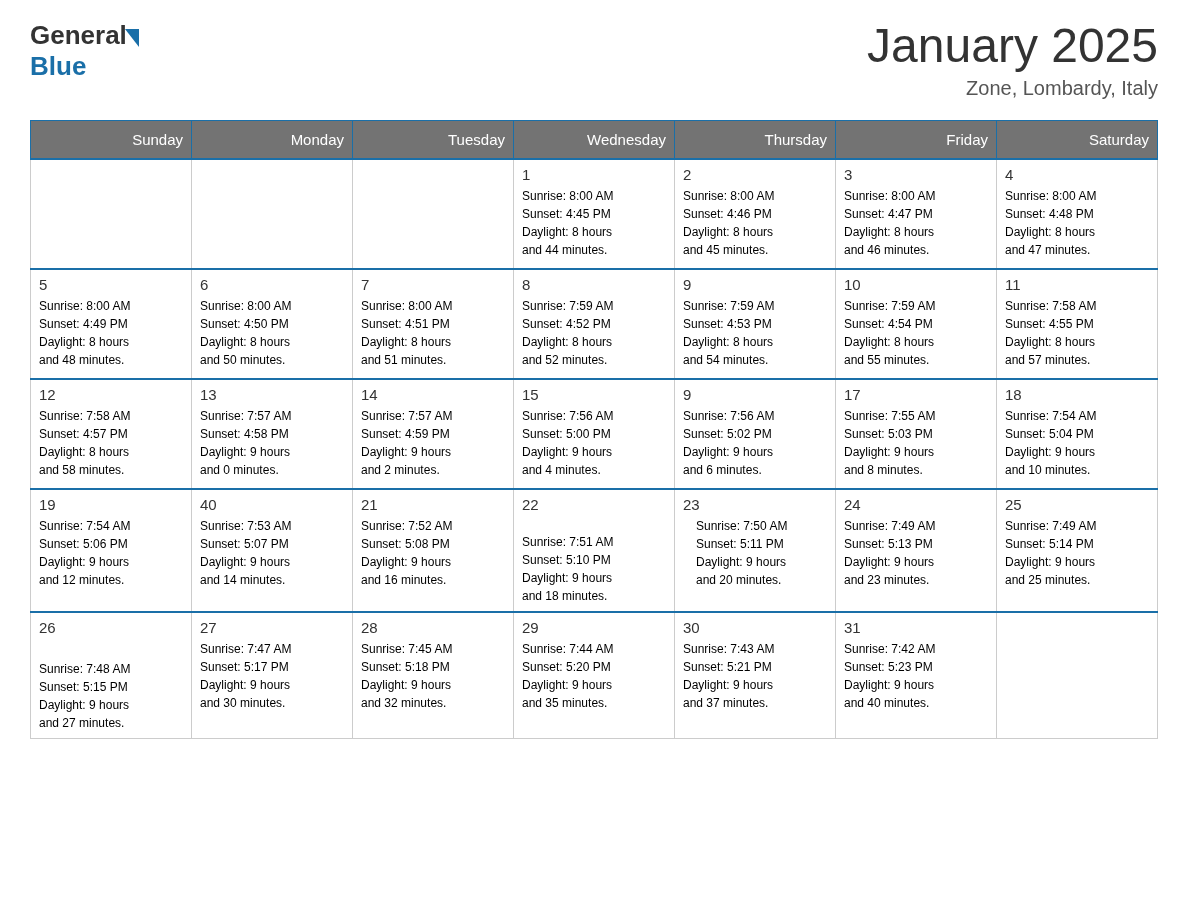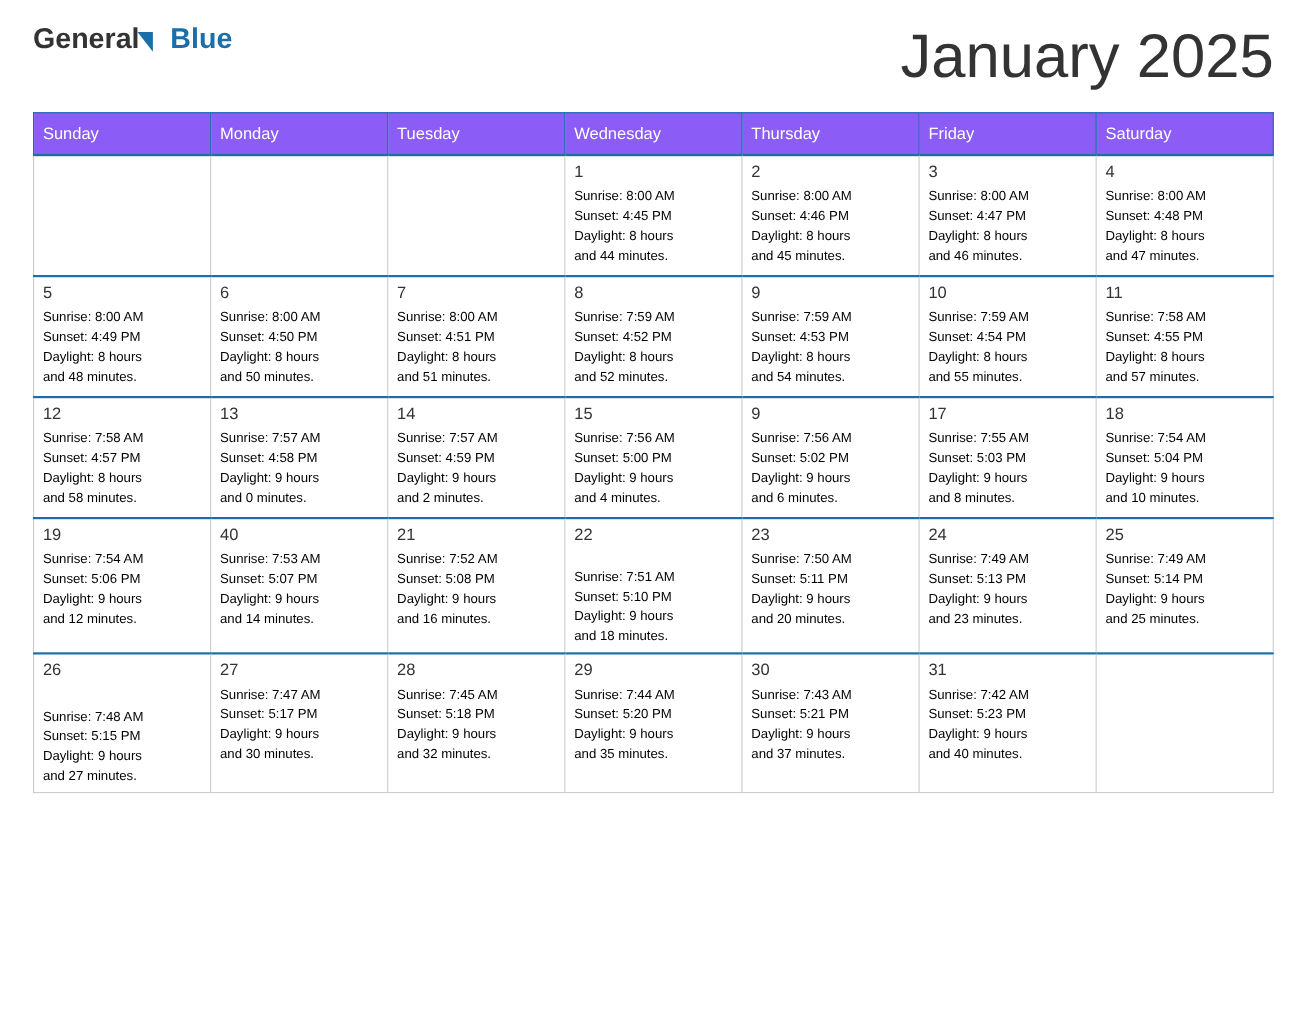--- a/index.html
+++ b/index.html
@@ -30,52 +30,51 @@
       width: 0;
       height: 0;
       border-left: 14px solid transparent;
       border-right: 0px solid transparent;
       border-top: 18px solid #1a6fa8;
       margin-left: -2px;
       margin-top: 4px;
     }
     .logo-wrapper {
       display: flex;
-      flex-direction: row;
-      gap: 16px;
+      flex-direction: column;
     }
     .logo-top {
       display: flex;
       align-items: center;
     }
     .title-block {
       text-align: right;
     }
     .title-block h1 {
-      font-size: 56px;
+      font-size: 48px;
       font-weight: normal;
       color: #333;
       line-height: 1.1;
     }
     .title-block h2 {
       font-size: 20px;
       font-weight: normal;
       color: #555;
       margin-top: 4px;
     }
     table {
       width: 100%;
       border-collapse: collapse;
       table-layout: fixed;
     }
     thead tr th {
-      background-color: #8b5cf6;
+      background-color: #737373;
       color: #fff;
       padding: 10px 8px;
-      text-align: left;
+      text-align: right;
       font-size: 15px;
       font-weight: normal;
       border: 1px solid #1a6fa8;
     }
     tbody tr td {
       border: 1px solid #ccc;
       border-top: 2px solid #1a6fa8;
       padding: 6px 8px;
       vertical-align: top;
       font-size: 12.5px;
@@ -103,20 +102,21 @@
 <div class="header">
   <div class="logo-wrapper">
     <div class="logo-top">
       <span class="logo-text-general">General</span>
       <div class="logo-arrow"></div>
     </div>
     <span class="logo-text-blue">Blue</span>
   </div>
   <div class="title-block">
     <h1>January 2025</h1>
+    <h2>Zone, Lombardy, Italy</h2>
   </div>
 </div>
 
 <table>
   <thead>
     <tr>
     <th>Sunday</th>
         <th>Monday</th>
         <th>Tuesday</th>
         <th>Wednesday</th>
@@ -285,21 +285,21 @@
         </td>
         <td>
           <span class="day-number">22</span>
           <div class="day-info" style="white-space: pre-line; margin-top: 20px;">Sunrise: 7:51 AM
 Sunset: 5:10 PM
 Daylight: 9 hours
 and 18 minutes.</div>
         </td>
         <td>
           <span class="day-number">23</span>
-          <div class="day-info" style="white-space: pre-line;">Sunrise: 7:50 AM
+          <div class="day-info" style="white-space: pre-line; margin-left: 13px;">Sunrise: 7:50 AM
 Sunset: 5:11 PM
 Daylight: 9 hours
 and 20 minutes.</div>
         </td>
         <td>
           <span class="day-number">24</span>
           <div class="day-info" style="white-space: pre-line;">Sunrise: 7:49 AM
 Sunset: 5:13 PM
 Daylight: 9 hours
 and 23 minutes.</div>

